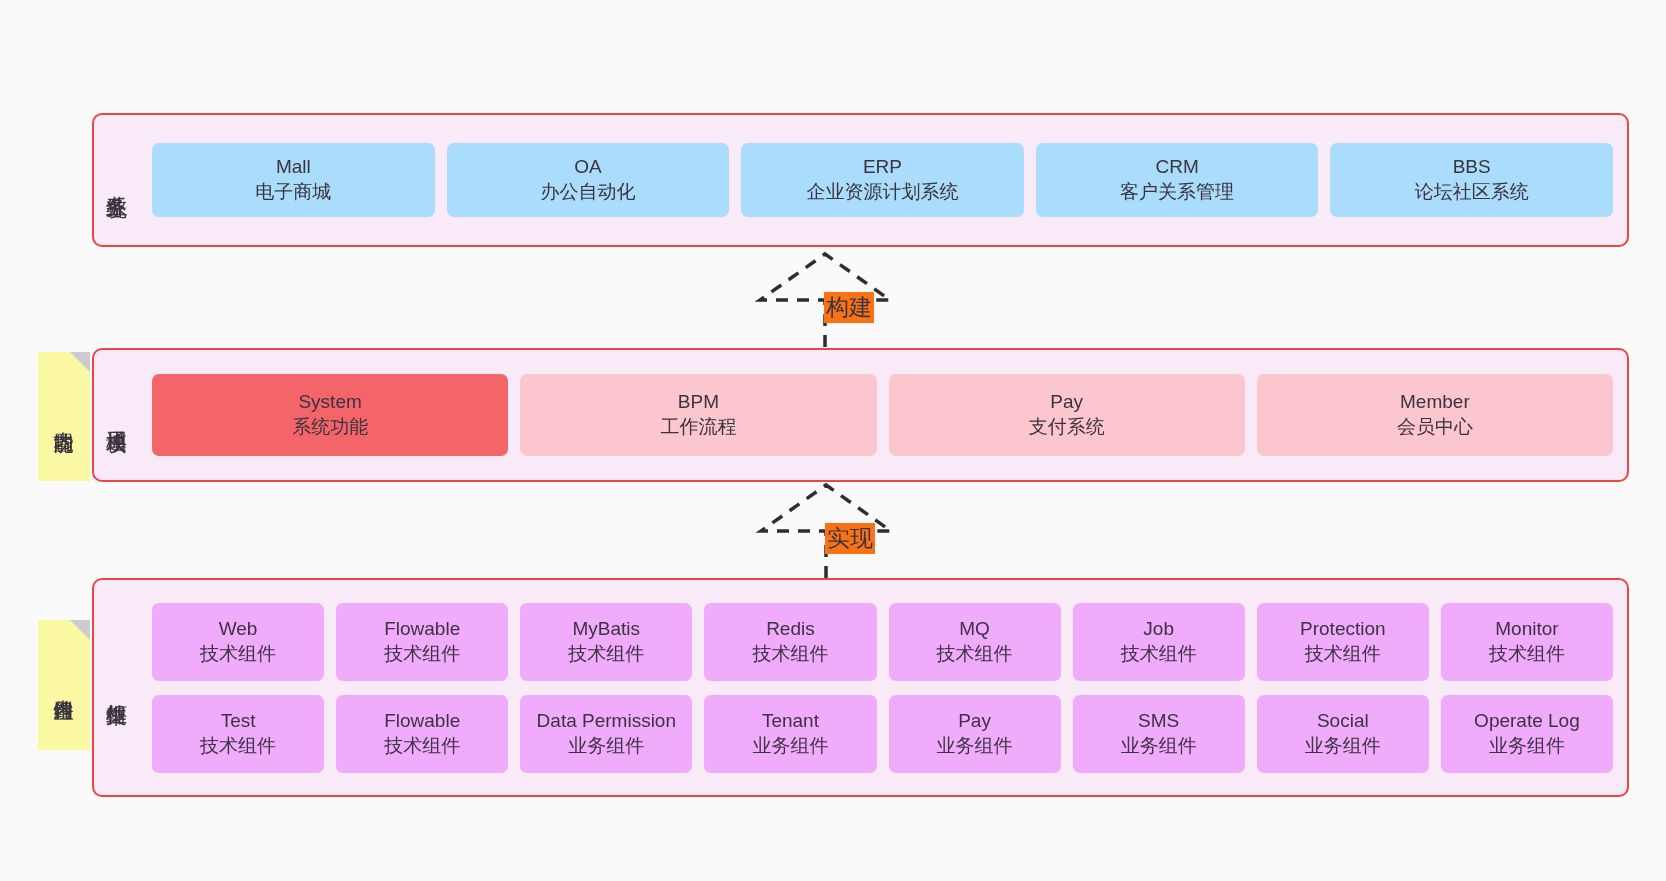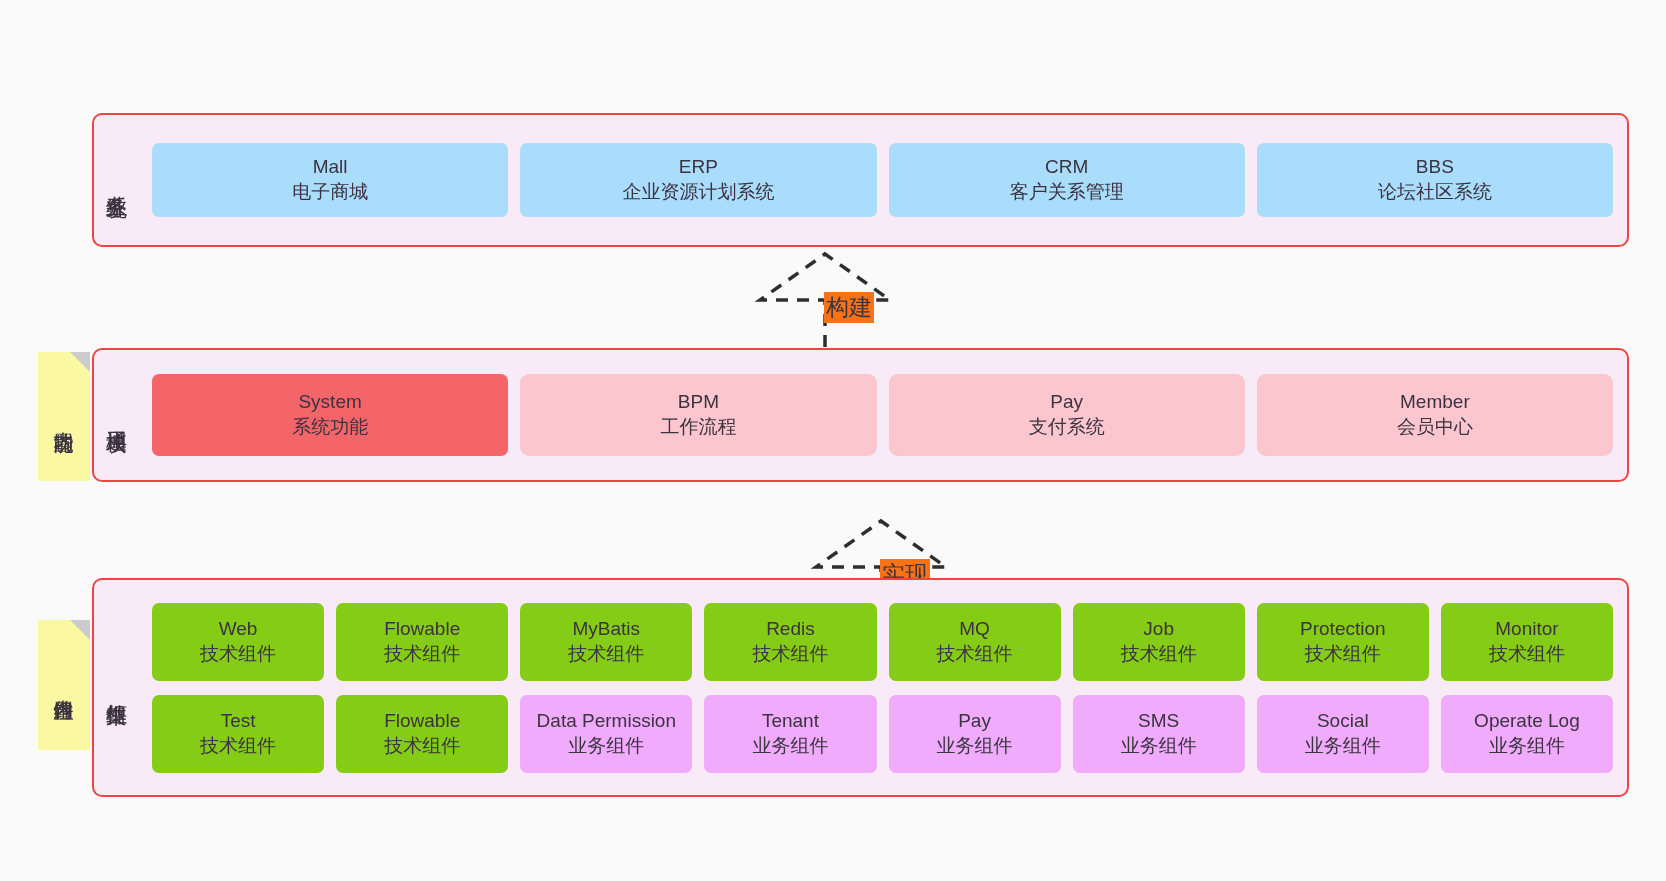--- a/index.html
+++ b/index.html
@@ -69,22 +69,22 @@
     color: #3b3340;
     padding: 6px 8px;
     box-sizing: border-box;
     min-width: 0;
   }
   .card .t1 { display: block; }
   .card .t2 { display: block; }
 
   .card.blue       { background: #aadcfb; }
   .card.red        { background: #f4656a; }
-  .card.pink       { background: #fbc6ce; border-radius: 9px; }
-  .card.green      { background: #84cc16; }
+  .card.pink       { background: #fbc6ce; }
+  .card.green      { background: #f0abfc; }
   .card.lightgreen { background: #f0abfc; }
 
   
   #layer-business  { left: 92px;  top: 113px; width: 1537px; height: 134px; }
   #layer-business .card { height: 74px; }
 
   #layer-common    { left: 92px;  top: 348px; width: 1537px; height: 134px; }
   #layer-common .card { height: 82px; }
 
   #layer-framework { left: 92px;  top: 578px; width: 1537px; height: 219px; }
@@ -119,21 +119,21 @@
   #note-common    { left: 38px; top: 352px; height: 129px; }
   #note-framework { left: 38px; top: 620px; height: 130px; }
 
   
   .connector {
     position: absolute;
     width: 200px;
     height: 110px;
   }
   #connector-build   { left: 740px; top: 252px; }
-  #connector-realize { left: 796px; top: 483px; margin-top: 36px; }
+  #connector-realize { left: 741px; top: 483px; }
 
   .connector svg { display: block; overflow: visible; }
   .connector .conn-label {
     position: absolute;
     font-size: 23px;
     color: #3b3340;
     background: #f97316;
     padding: 0 2px;
     white-space: nowrap;
   }
@@ -145,20 +145,24 @@
 
 <div class="layer" id="layer-business">
   <div class="layer-title">业务系统</div>
   <div class="layer-body">
     <div class="row">
       <div class="card blue">
         <span class="t1">Mall</span>
         <span class="t2">电子商城</span>
       </div>
       <div class="card blue">
+        <span class="t1">OA</span>
+        <span class="t2">办公自动化</span>
+      </div>
+      <div class="card blue">
         <span class="t1">ERP</span>
         <span class="t2">企业资源计划系统</span>
       </div>
       <div class="card blue">
         <span class="t1">CRM</span>
         <span class="t2">客户关系管理</span>
       </div>
       <div class="card blue">
         <span class="t1">BBS</span>
         <span class="t2">论坛社区系统</span>

